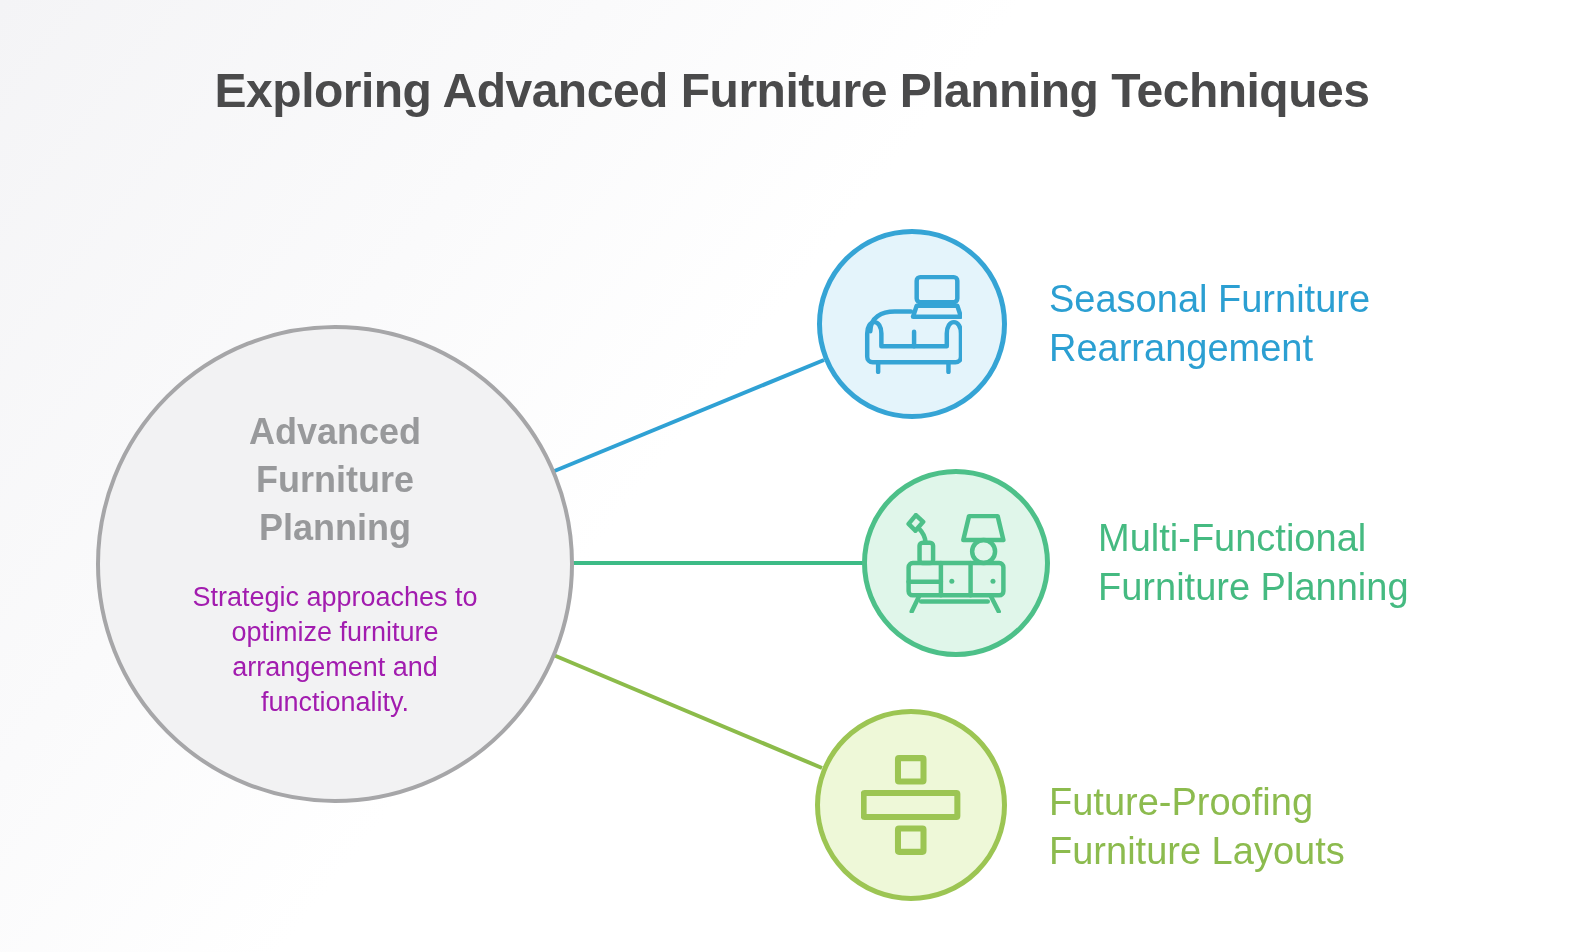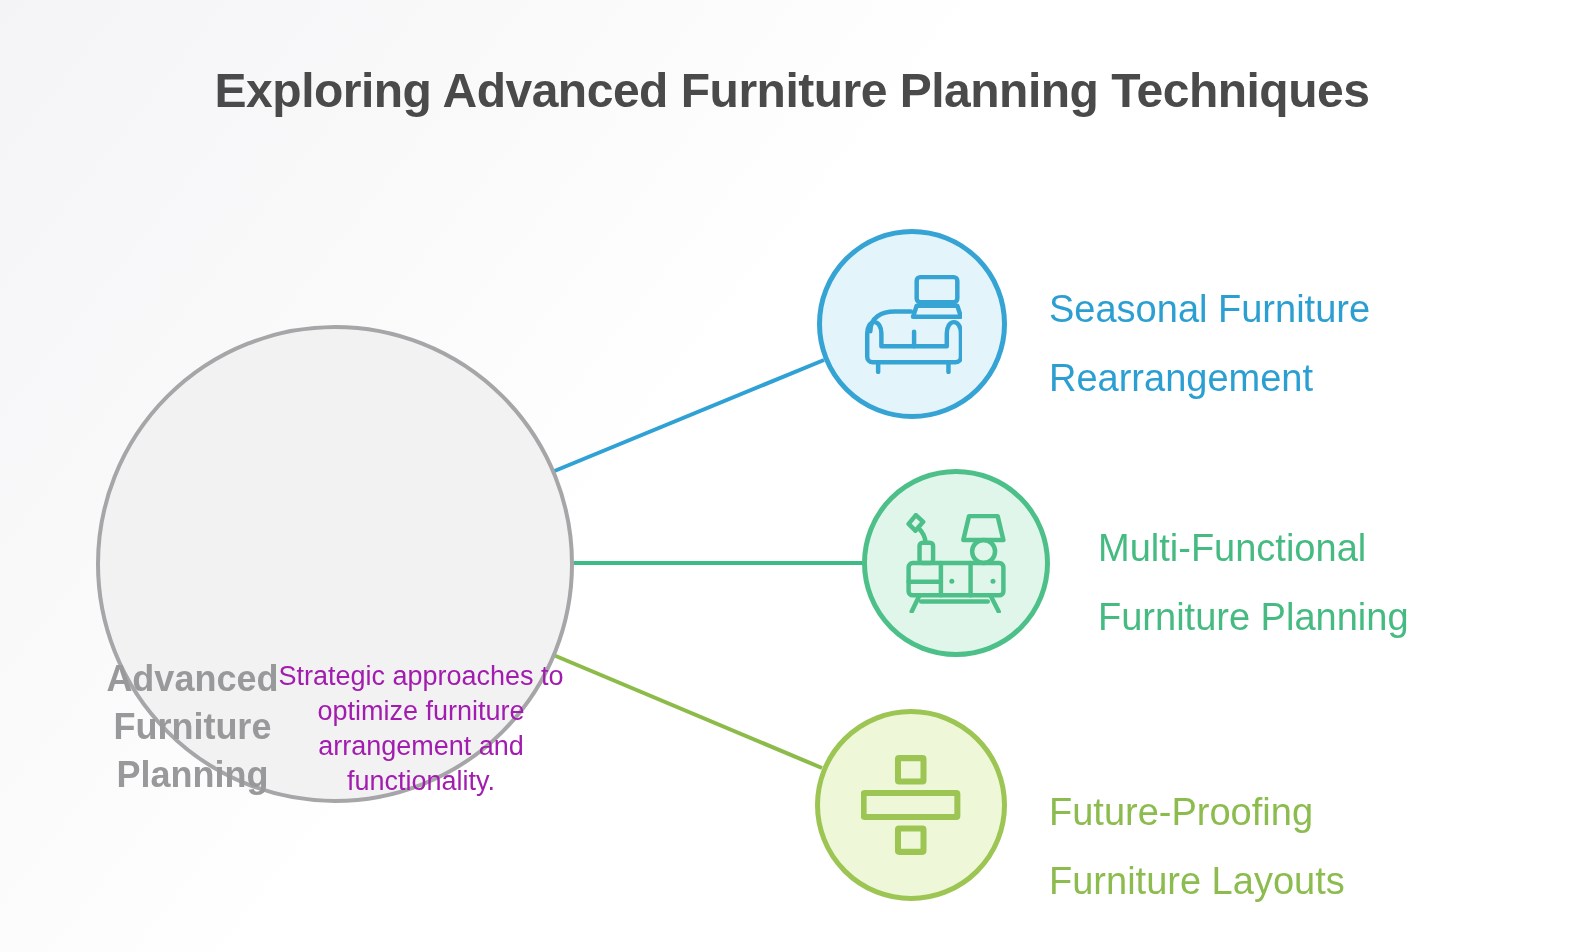--- a/index.html
+++ b/index.html
@@ -16,21 +16,21 @@
     font-size:48px;line-height:54px;font-weight:700;
     letter-spacing:-0.5px;
     color:#4a4a4b;
   }
   .connectors{position:absolute;left:0;top:0;width:1584px;height:952px;}
   .center-circle{
     position:absolute;left:96px;top:325px;
     width:478px;height:478px;border-radius:50%;
     background:#f2f2f3;border:4px solid #a6a6a8;
     box-sizing:border-box;
-    display:flex;align-items:flex-end;justify-content:center;
+    display:flex;flex-direction:column;align-items:center;justify-content:center;
     text-align:center;
   }
   .center-heading{
     font-size:36px;line-height:48px;font-weight:700;color:#98999b;
     white-space:pre-line;
   }
   .center-desc{
     margin-top:28px;
     font-size:27px;line-height:35px;font-weight:400;color:#a21caf;
     white-space:pre-line;
@@ -41,21 +41,21 @@
   }
   .node-circle svg{display:block;}
   .node-blue{left:817px;top:229px;width:190px;height:190px;
     background:#e4f4fb;border:5px solid #35a4d5;color:#35a4d5;}
   .node-green{left:862px;top:469px;width:188px;height:188px;
     background:#e0f6ea;border:5px solid #4dc089;color:#4dc089;}
   .node-olive{left:815px;top:709px;width:192px;height:192px;
     background:#eef8d8;border:5px solid #9cc553;color:#9cc553;}
   .node-label{
     position:absolute;
-    font-size:38px;line-height:69px;font-weight:500;
+    font-size:38px;line-height:49px;font-weight:500;
     white-space:pre-line;
   }
   .label-blue{left:1049px;top:275px;color:#2b9fd2;}
   .label-green{left:1098px;top:514px;color:#45ba81;}
   .label-olive{left:1049px;top:756px;color:#8cbb4e;margin-top:22px;}
   .line-blue{stroke:#2fa1d4;}
   .line-green{stroke:#3dbb86;}
   .line-olive{stroke:#8cbb4a;}
 </style>
 </head>

